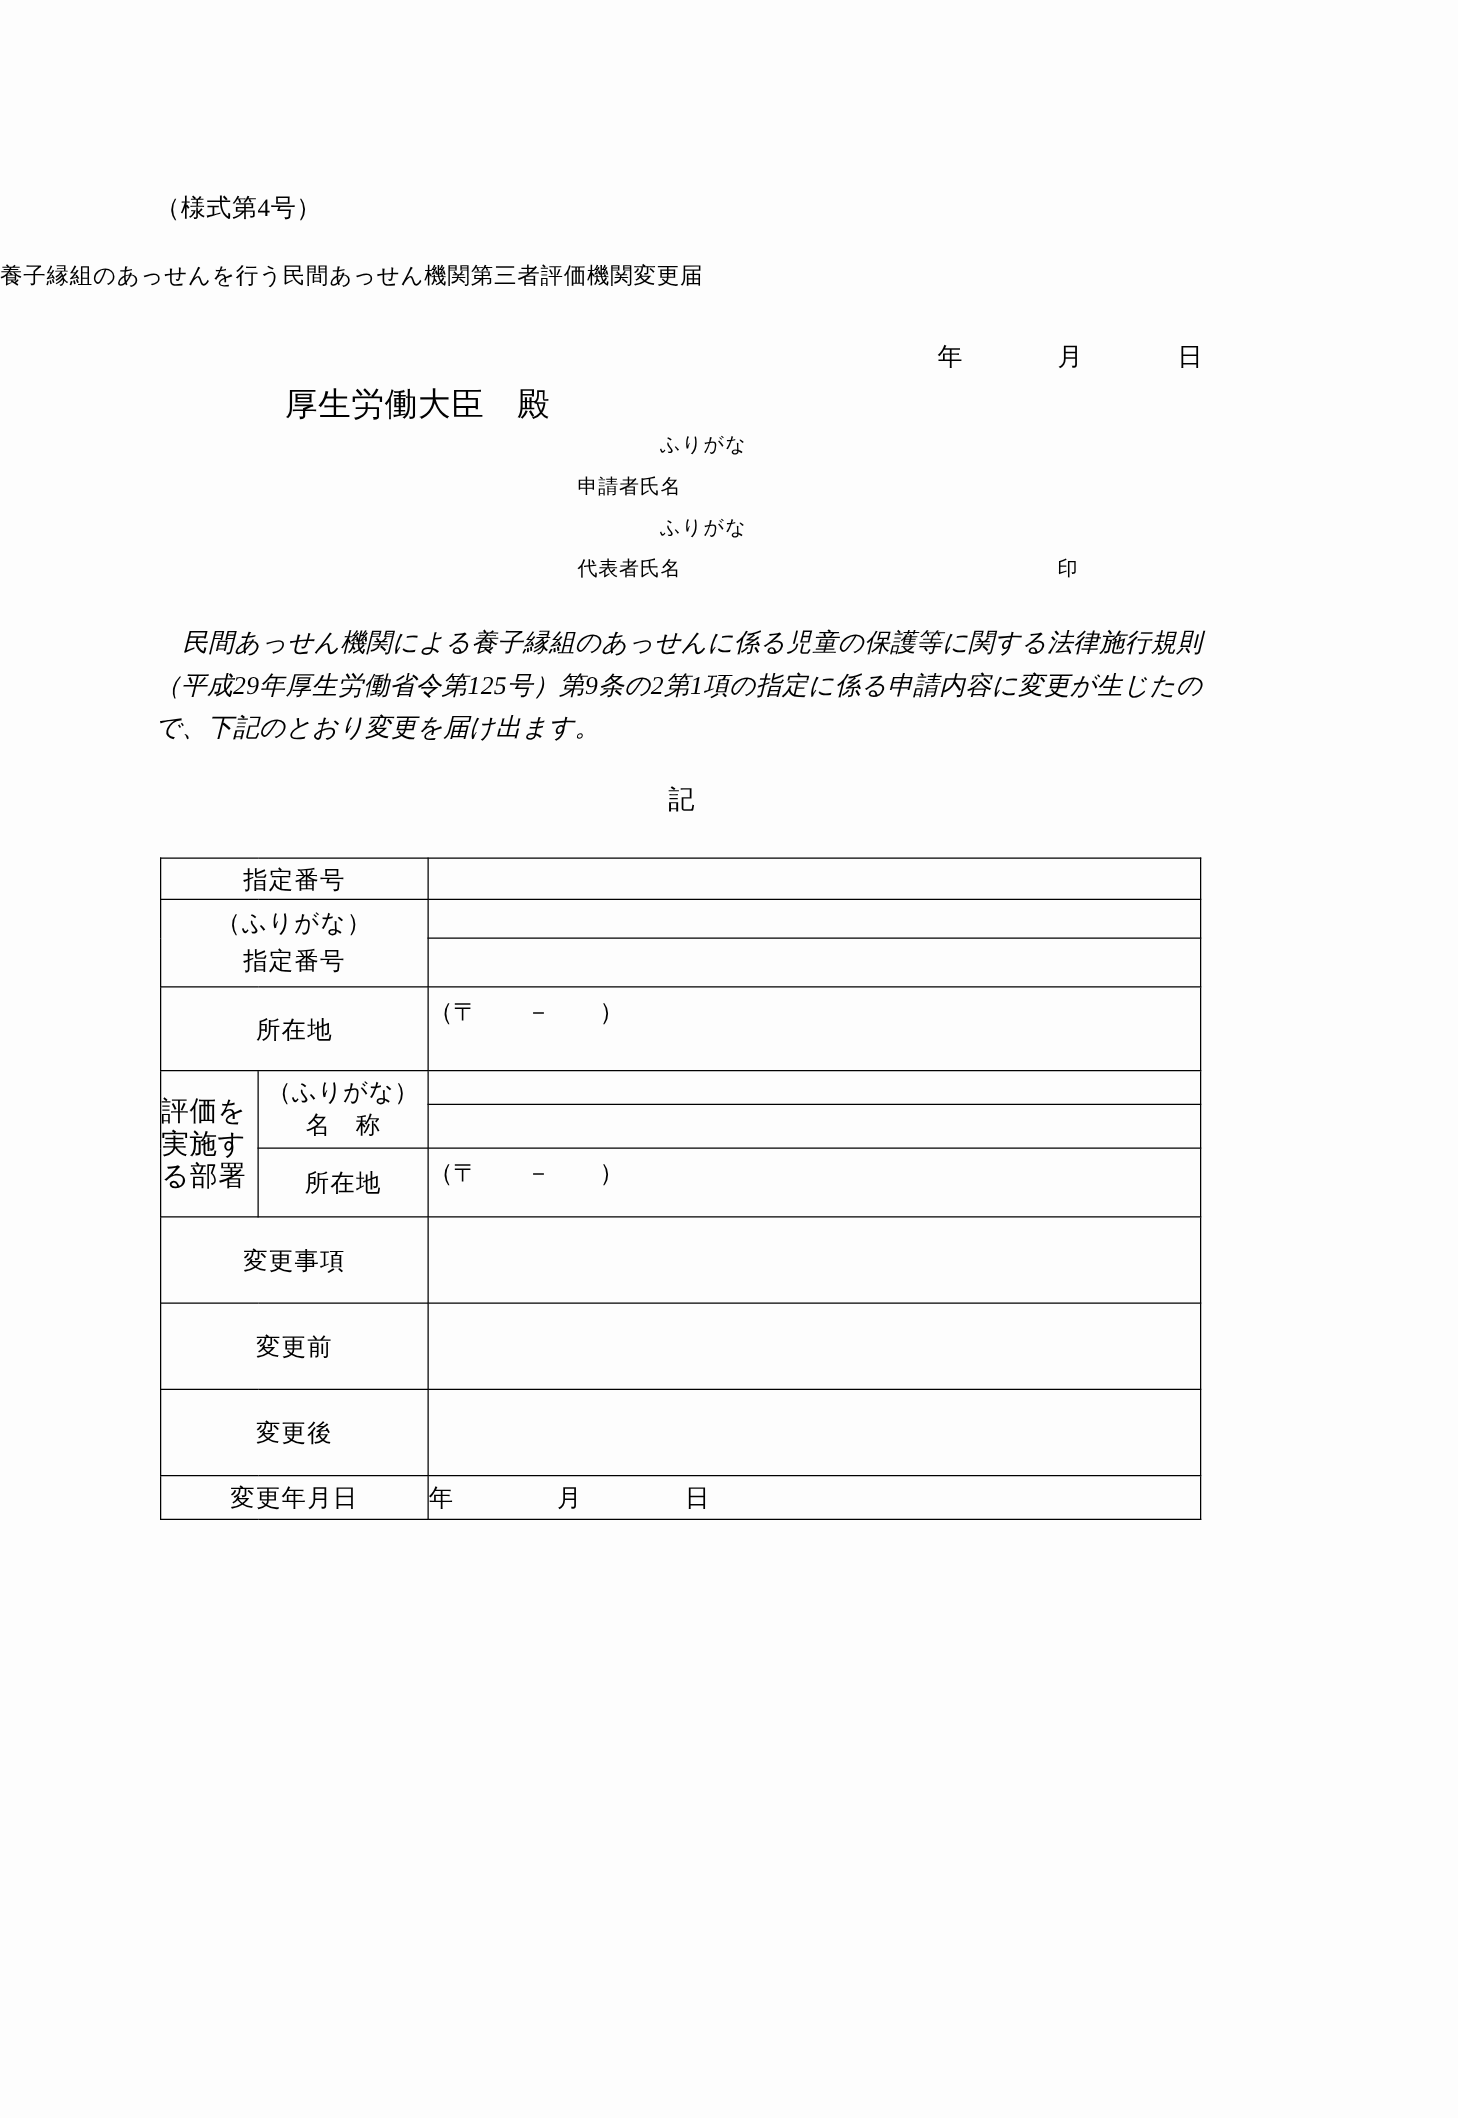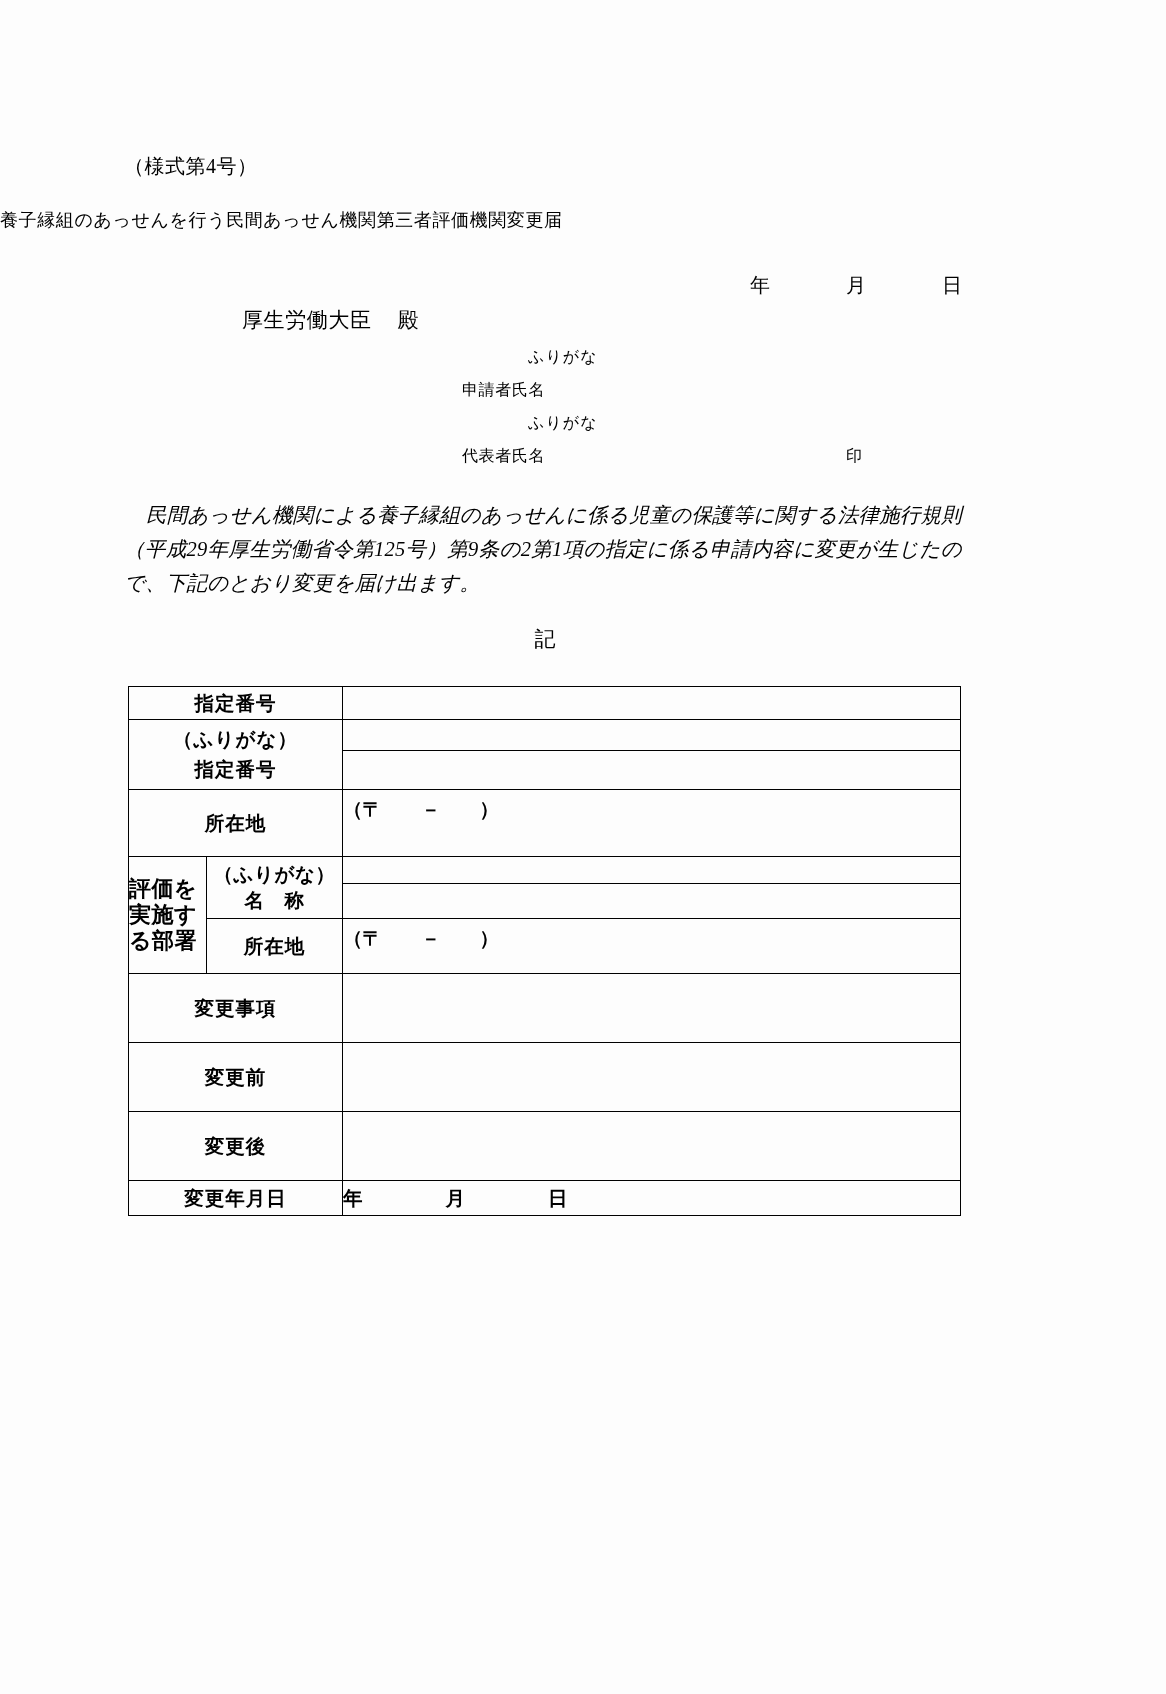--- a/index.html
+++ b/index.html
@@ -46,23 +46,23 @@
     text-align: right;
     font-size: 20px;
   }
   .date-line span { display: inline-block; }
   .date-line .d-year  { width: 96px; text-align: left; }
   .date-line .d-month { width: 96px; text-align: left; }
   .date-line .d-day   { width: 20px; text-align: left; }
 
   .addressee {
     position: absolute;
-    left: 242px;
+    left: 228px;
     top: 306px;
-    font-size: 21px;
+    font-size: 26px;
     letter-spacing: 0.6px;
   }
   .addressee .hono { margin-left: 26px; }
 
   .sig-block {
     position: absolute;
     left: 0;
     top: 340px;
     width: 1166px;
     font-size: 16px;
@@ -116,21 +116,20 @@
 
   
   .form-table {
     position: absolute;
     left: 128px;
     top: 686px;
     width: 832px;
     border-collapse: collapse;
     table-layout: fixed;
     font-size: 19.5px;
-    font-weight: bold;
   }
   .form-table td {
     border: 1px solid #000000;
     padding: 0;
     vertical-align: middle;
   }
   .lbl {
     text-align: center;
     letter-spacing: 1px;
     white-space: nowrap;

